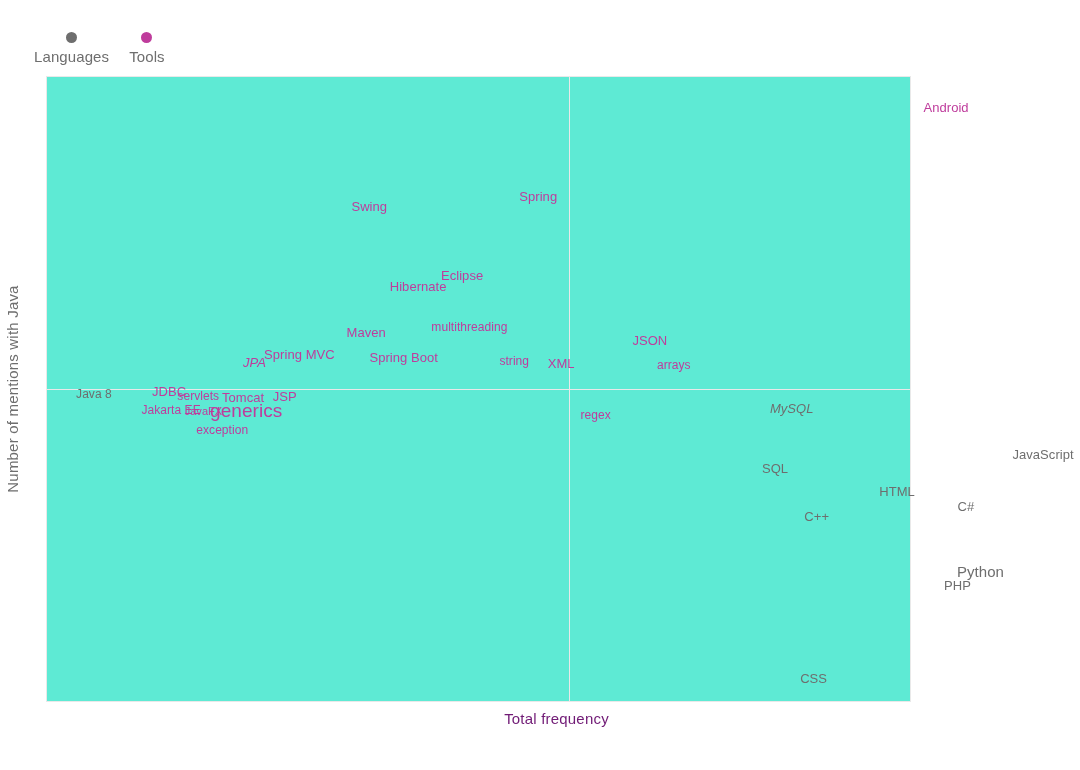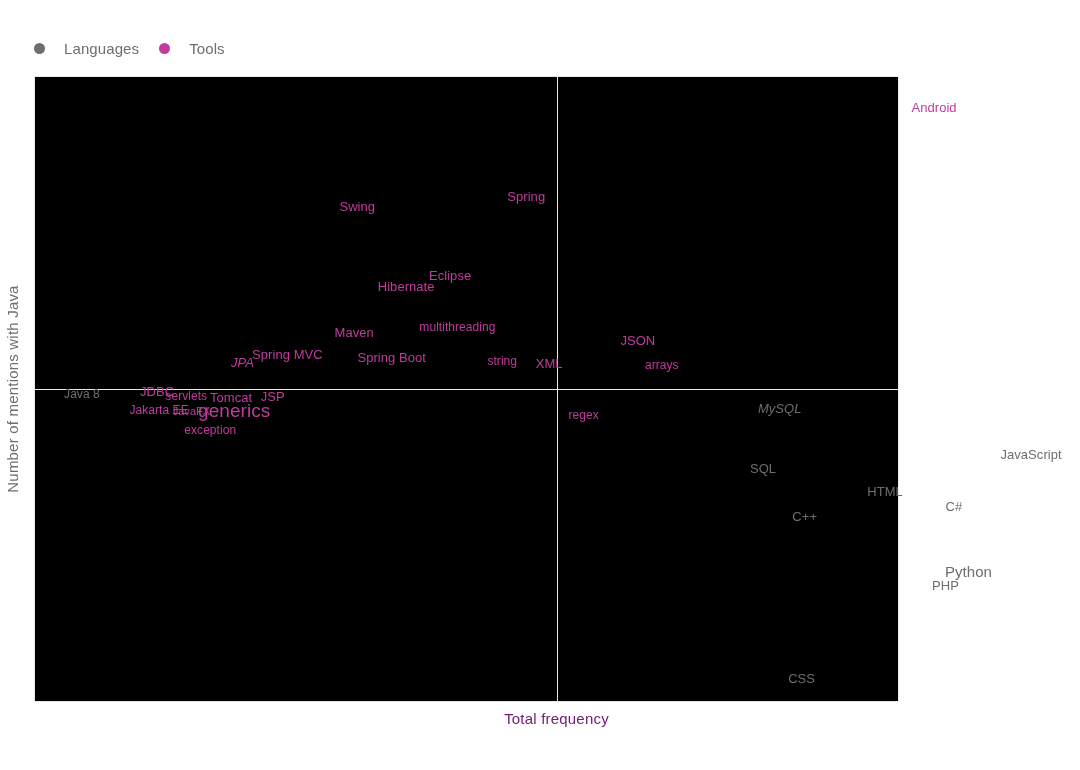--- a/index.html
+++ b/index.html
@@ -21,44 +21,45 @@
     left: 34px;
     top: 38px;
     display: flex;
     align-items: center;
     gap: 20px;
     height: 20px;
   }
   .legend-entry {
     display: flex;
     align-items: center;
-    gap: 19px;
+    gap: 5px;
+    flex-direction: column;
   }
   .legend-dot {
     width: 11px;
     height: 11px;
     border-radius: 50%;
     display: block;
   }
   .legend-label {
     font-size: 15px;
     color: #6e6e6e;
     letter-spacing: 0.1px;
     white-space: nowrap;
   }
 
   #plot-area {
     position: absolute;
-    left: 34px;
+    left: 46px;
     top: 76px;
     width: 865px;
     height: 626px;
     border: 1px solid #e9e9e9;
     box-sizing: border-box;
-    background: #000000;
+    background: #5eead4;
   }
 
   .quad-line {
     position: absolute;
     background: #e9e9e9;
   }
   .quad-line.vertical {
     width: 1px;
     top: 0;
     bottom: 0;

